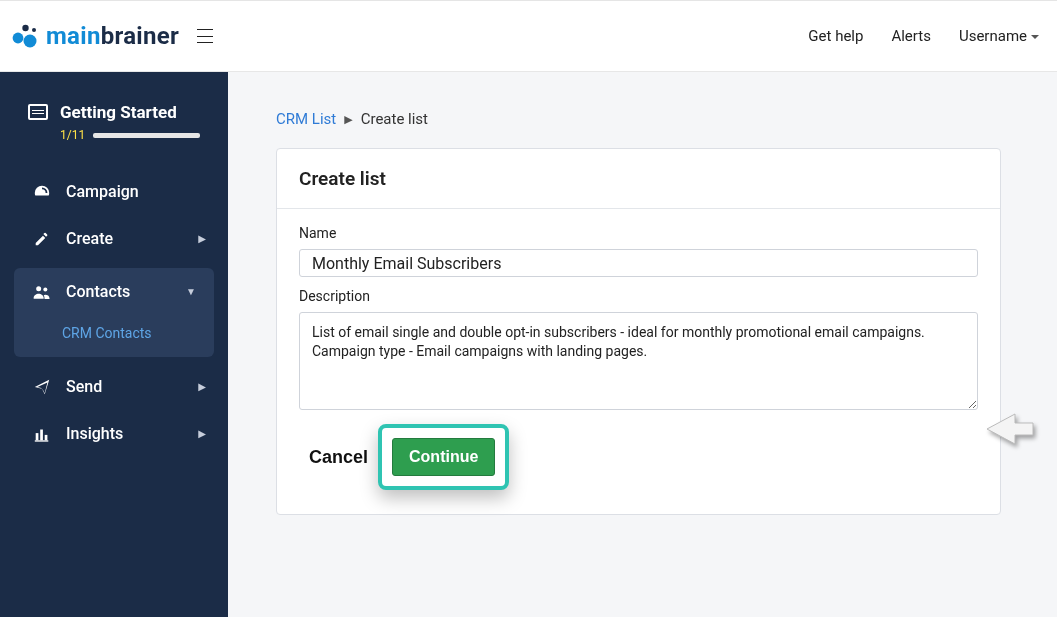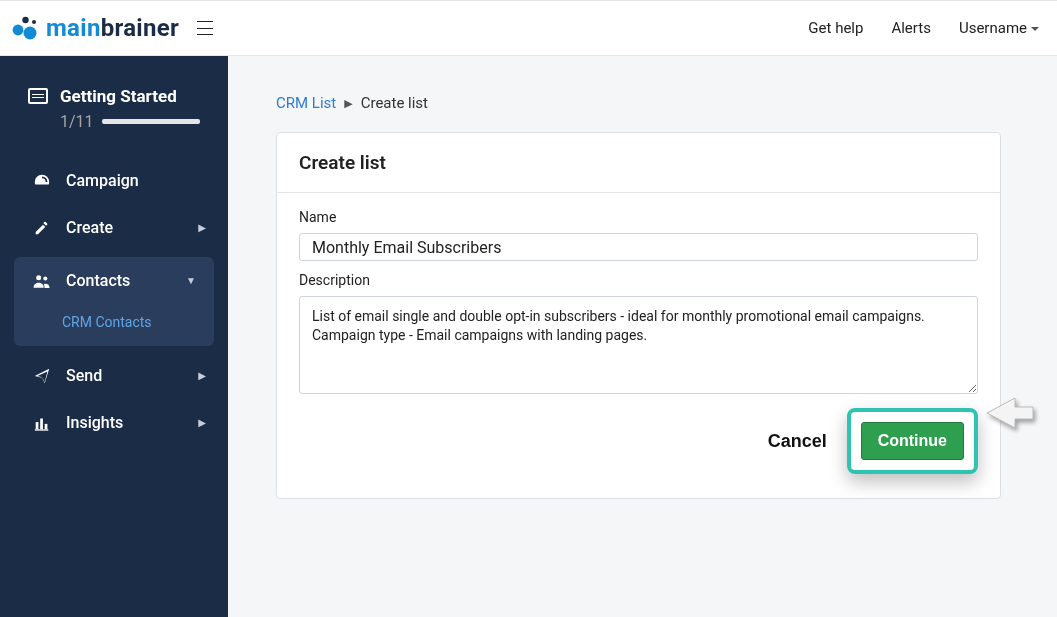--- a/index.html
+++ b/index.html
@@ -7,21 +7,21 @@
     font-family: -apple-system, BlinkMacSystemFont, "Segoe UI", Roboto, Arial, sans-serif;
     font-size: 14px;
     color: #222;
     background: #fff;
     width: 1057px;
     height: 617px;
     overflow: hidden;
   }
   
   .topbar {
-    height: 56px;
+    height: 72px;
     border-top: 1px solid #e5e5e5;
     border-bottom: 1px solid #e7e7e7;
     display: flex;
     align-items: center;
     padding: 0 18px 0 12px;
     background: #fff;
     justify-content: space-between;
   }
   .topbar-left {
     display: flex;
@@ -54,21 +54,21 @@
   }
   .gs-block { padding: 0 28px 26px 28px; }
   .gs-row { display: flex; align-items: center; gap: 12px; }
   .gs-icon {
     width: 20px; height: 16px; border: 2px solid #fff; border-radius: 2px; position: relative;
     display: flex; flex-direction: column; justify-content: center; gap: 2px; padding: 1px 2px;
   }
   .gs-icon span { height: 1px; background: #fff; width: 100%; }
   .gs-title { font-size: 17px; font-weight: 700; }
   .progress-row { display: flex; align-items: center; gap: 8px; margin-top: 6px; margin-left: 32px; }
-  .progress-label { font-size: 16px; color: #a3a3a3; }
+  .progress-label { font-size: 12px; color: #fde047; }
   .progress-bar { height: 5px; flex: 1; background: #e6e6e6; border-radius: 2px; overflow: hidden; position: relative; }
   .progress-fill { height: 100%; width: 9%; background: #2e9e4f; }
 
   .nav { list-style: none; }
   .nav-item {
     display: flex; align-items: center; gap: 14px;
     padding: 14px 22px 14px 32px;
     font-size: 16px; font-weight: 500; color: #fff; cursor: pointer;
     position: relative;
   }
@@ -135,21 +135,21 @@
     border-radius: 3px;
     padding: 10px 12px;
     font-size: 14px;
     color: #222;
     outline: none;
     resize: both;
     line-height: 1.35;
     font-family: inherit;
   }
   .card-actions {
-    display: flex; justify-content: flex-end; align-items: center; gap: 10px;
+    display: flex; justify-content: flex-start; align-items: center; gap: 0;
     margin-top: 10px;
   }
   .btn-cancel {
     font-size: 18px; font-weight: 700; color: #111; background: transparent; border: none; padding: 8px 10px; cursor: pointer;
   }
   .btn-continue-wrap {
     border: 4px solid #2fc4b2;
     border-radius: 8px;
     padding: 10px 10px;
     background: #fff;

